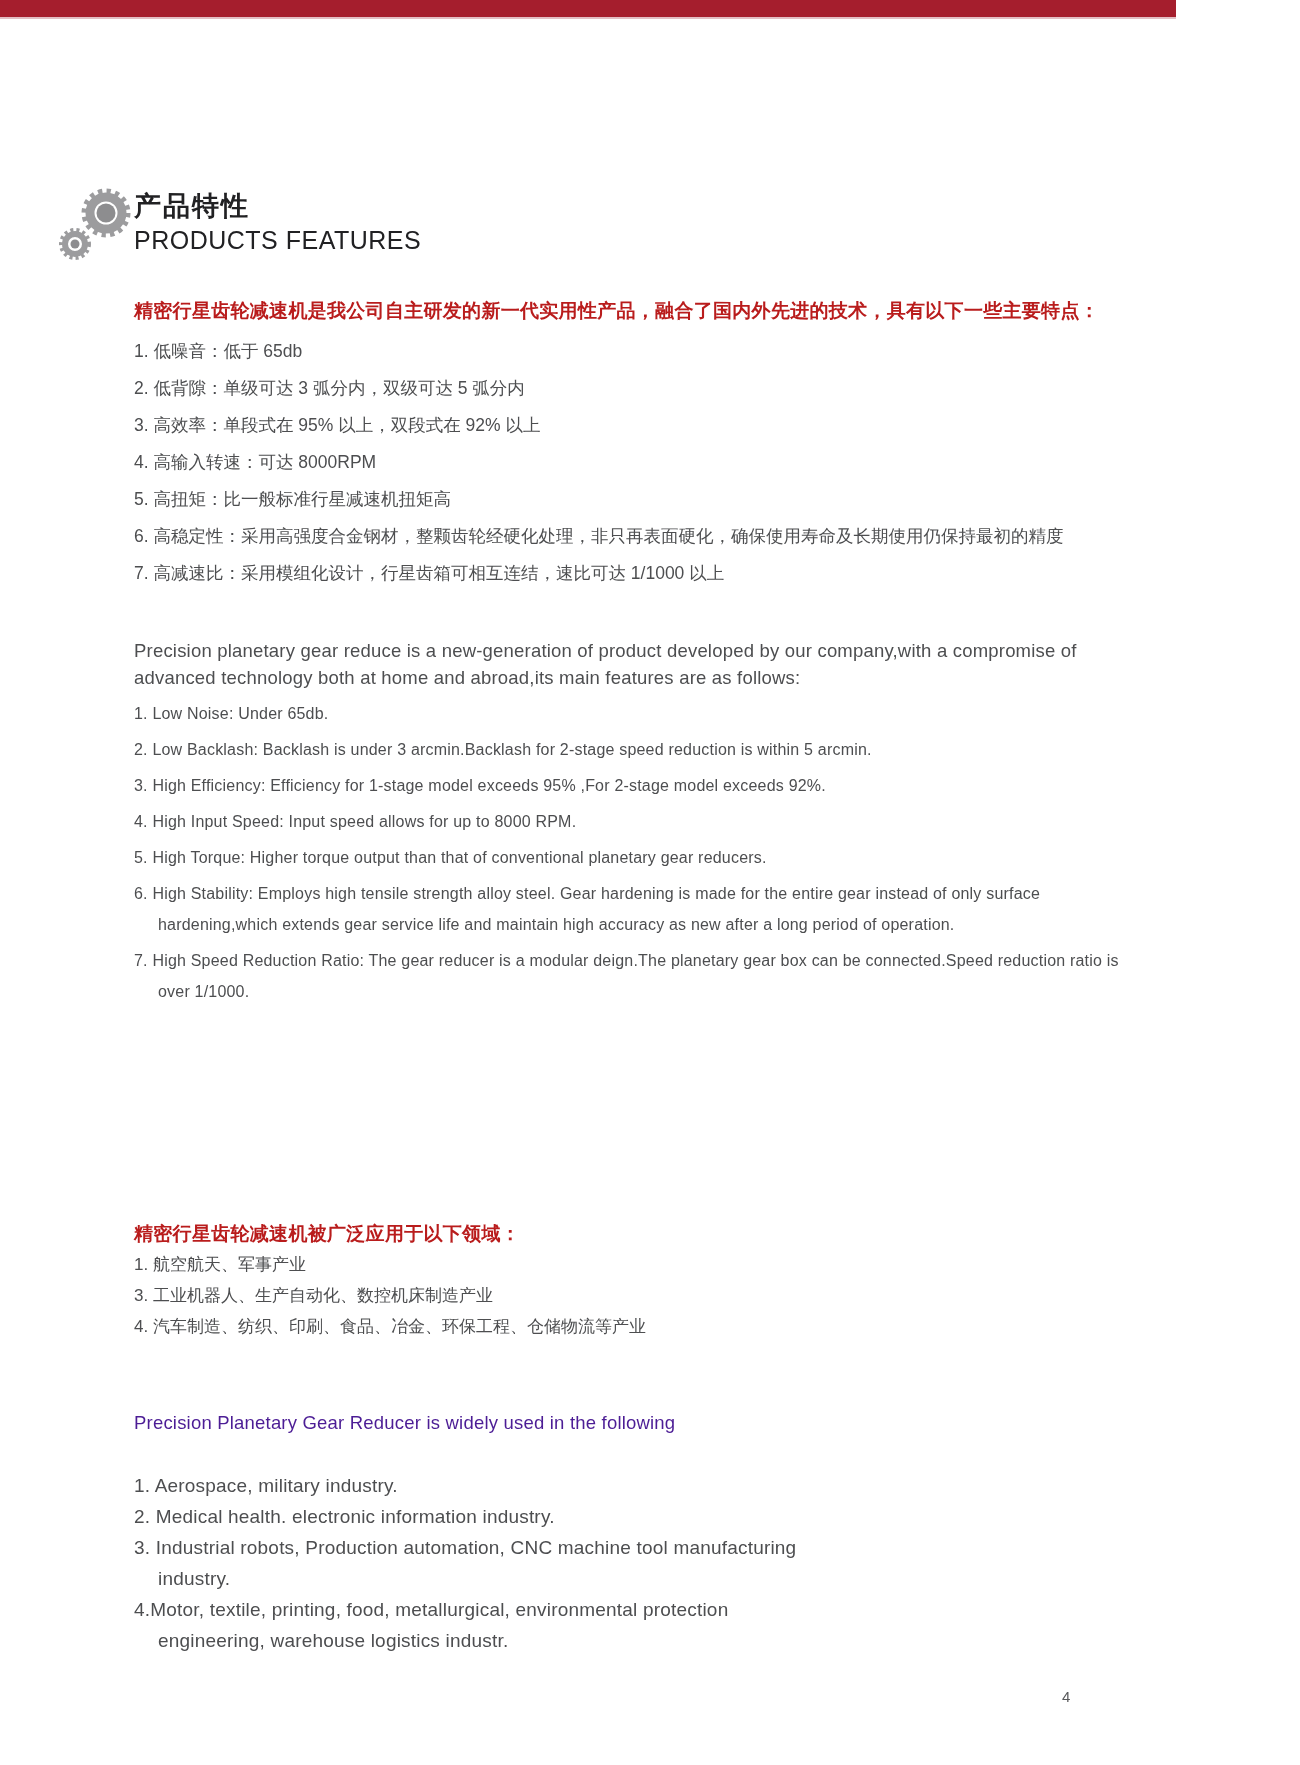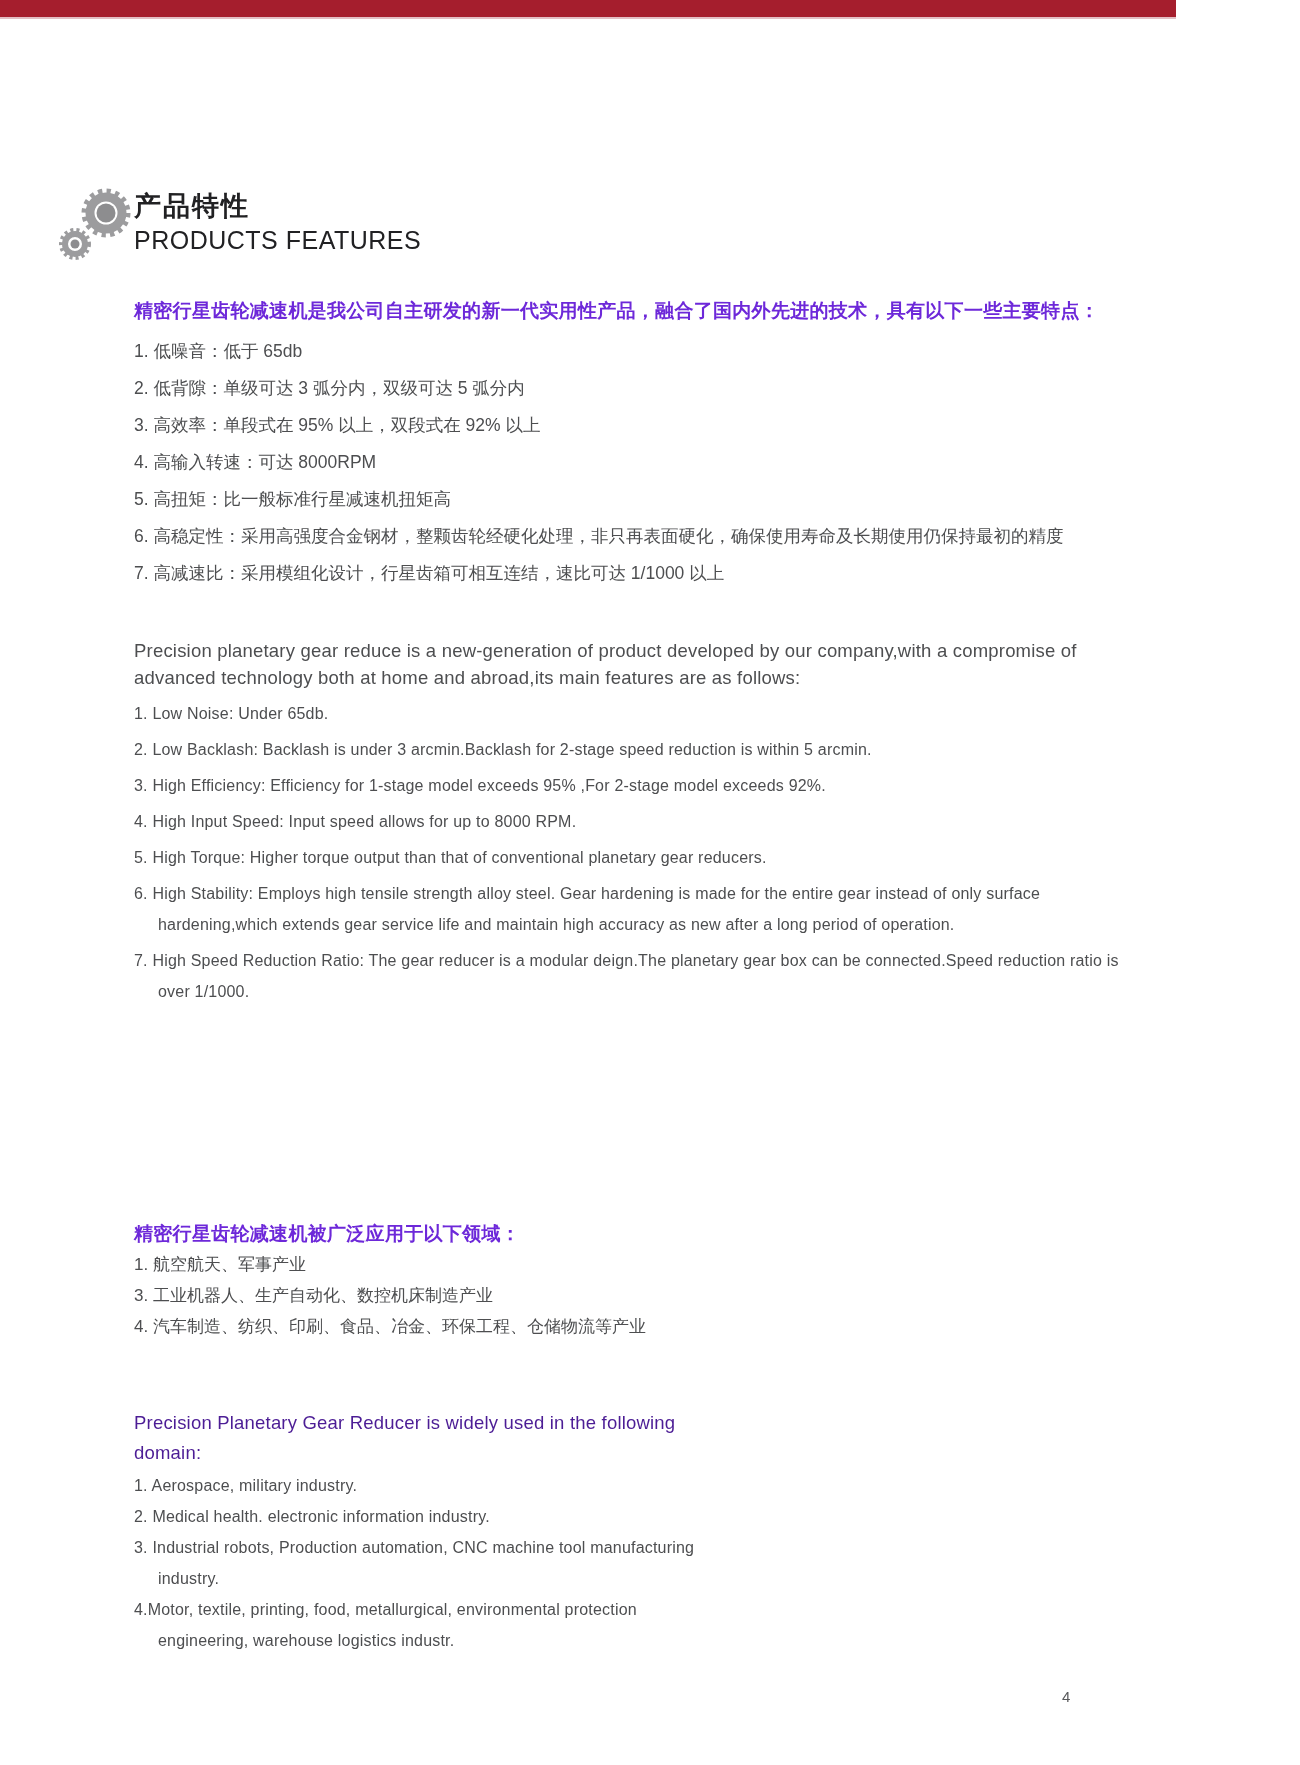--- a/index.html
+++ b/index.html
@@ -20,36 +20,36 @@
     font-size:27px; font-weight:bold; color:#212123;
     letter-spacing:2px; line-height:32px; white-space:nowrap;
   }
   .title-en {
     font-size:25px; color:#212123; letter-spacing:0.5px;
     line-height:30px; margin-top:3px; white-space:nowrap;
   }
   
   .cn-intro {
     position:absolute; left:134px; font-size:19px; font-weight:bold;
-    color:#6d28d9; letter-spacing:0.3px; white-space:nowrap;
+    color:#b91c1c; letter-spacing:0.3px; white-space:nowrap;
   }
   .cn-list { position:absolute; left:134px; font-size:17.5px; color:#4d4e50; }
   .cn-list .line { line-height:37px; white-space:nowrap; }
   .en-para { position:absolute; left:134px; font-size:18.5px; color:#4d4e50; }
   .en-para .line { line-height:27px; white-space:nowrap; letter-spacing:0.2px; }
   .en-list { position:absolute; left:134px; width:1160px; font-size:16px; color:#4d4e50; }
   .en-list .item { margin-bottom:5px; }
   .en-list .line { line-height:31px; letter-spacing:0.2px; }
   .en-list .cont { padding-left:24px; }
   
   .cn-list-tight { position:absolute; left:134px; font-size:17px; color:#4d4e50; }
   .cn-list-tight .line { line-height:31px; white-space:nowrap; }
   .en-intro2 { position:absolute; left:134px; font-size:18.5px; color:#4c1d95; }
   .en-intro2 .line { line-height:30px; white-space:nowrap; letter-spacing:0.2px; }
-  .en-list2 { position:absolute; left:134px; font-size:16px; color:#4d4e50; }
+  .en-list2 { position:absolute; left:134px; font-size:19px; color:#4d4e50; }
   .en-list2 .line { line-height:31px; white-space:nowrap; letter-spacing:0.2px; }
   .en-list2 .cont { padding-left:24px; }
   .page-num { position:absolute; left:1062px; top:1688px; font-size:15px; color:#58595b; }
   
   #sec1-head { top:186px; }
   #cn-intro-1 { top:298px; }
   #cn-list-1 { top:333px; }
   #en-para-1 { top:637px; }
   #en-list-1 { top:698px; }
   #sec2-head { top:1131px; }
@@ -131,21 +131,20 @@
   <div class="cn-intro" id="cn-intro-2">精密行星齿轮减速机被广泛应用于以下领域：</div>
 
   <div class="cn-list-tight" id="cn-list-2">
     <div class="line">1. 航空航天、军事产业</div>
     <div class="line">3. 工业机器人、生产自动化、数控机床制造产业</div>
     <div class="line">4. 汽车制造、纺织、印刷、食品、冶金、环保工程、仓储物流等产业</div>
   </div>
 
   <div class="en-intro2" id="en-intro-2">
     <div class="line">Precision Planetary Gear Reducer is widely used in the following</div>
-    <div class="line">domain:</div>
   </div>
 
   <div class="en-list2" id="en-list-2">
     <div class="line">1. Aerospace, military industry.</div>
     <div class="line">2. Medical health. electronic information industry.</div>
     <div class="line">3. Industrial robots, Production automation, CNC machine tool manufacturing</div>
     <div class="line cont">industry.</div>
     <div class="line">4.Motor, textile, printing, food, metallurgical, environmental protection</div>
     <div class="line cont">engineering, warehouse logistics industr.</div>
   </div>

